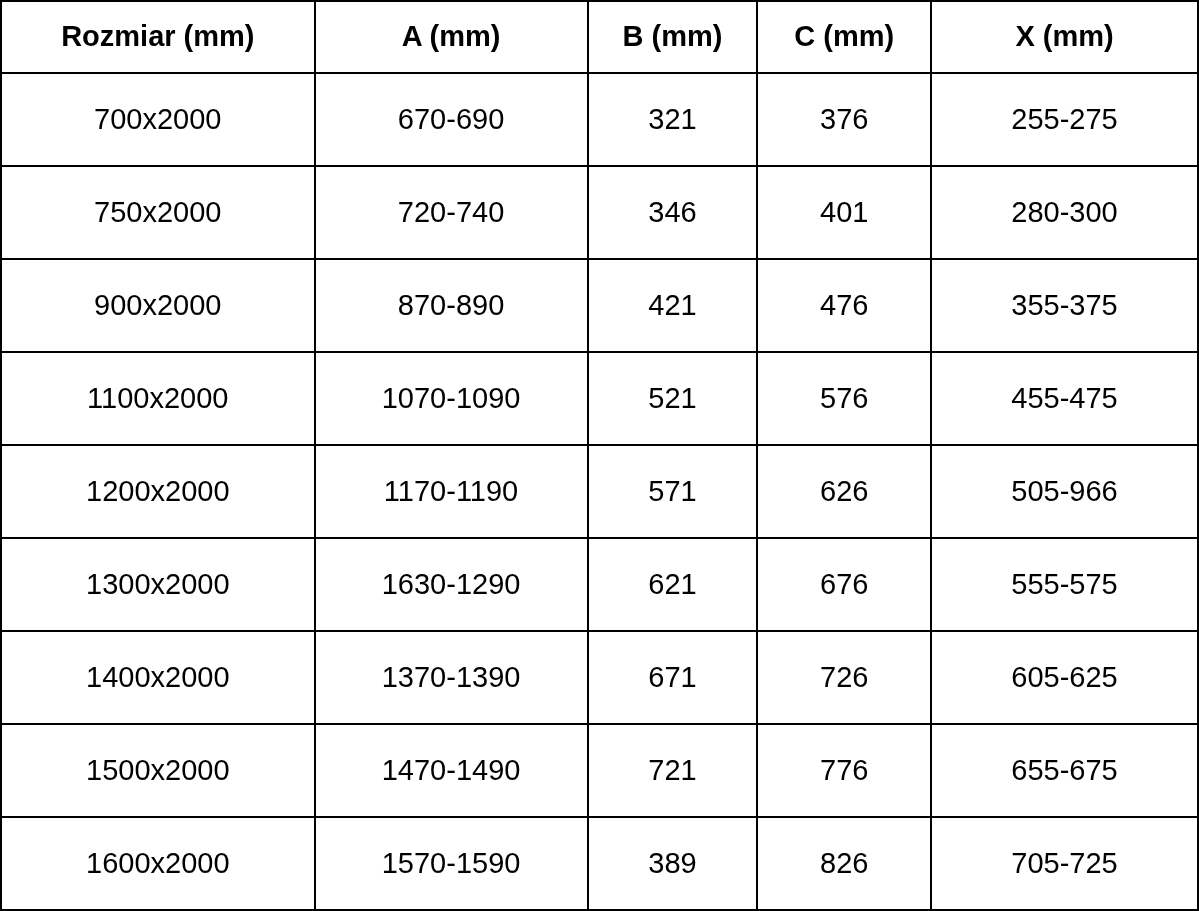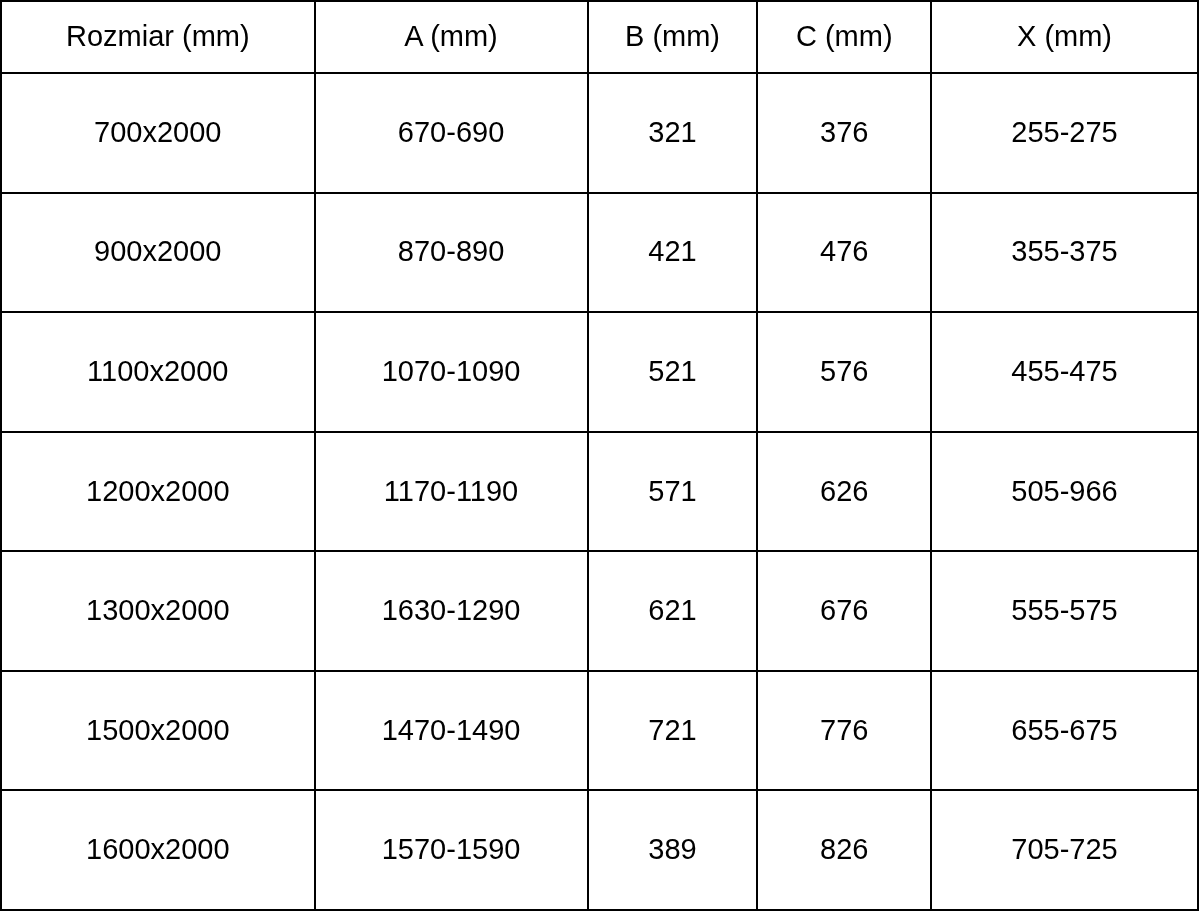--- a/index.html
+++ b/index.html
@@ -31,21 +31,21 @@
     padding: 0;
     font-size: 29px;
     line-height: 1.1;
     overflow: hidden;
     white-space: nowrap;
   }
   table.dim-table thead tr {
     height: 72px;
   }
   table.dim-table th {
-    font-weight: normal;
+    font-weight: bold;
   }
   table.dim-table td {
     font-weight: normal;
     margin-top: 7px;
   }
   col.c-rozmiar { width: 26.2%; }
   col.c-a       { width: 22.8%; }
   col.c-b       { width: 14.2%; }
   col.c-c       { width: 14.5%; }
   col.c-x       { width: 22.3%; }
@@ -73,20 +73,27 @@
     </thead>
     <tbody>
         <tr>
           <td>700x2000</td>
           <td>670-690</td>
           <td>321</td>
           <td>376</td>
           <td>255-275</td>
         </tr>
         <tr>
+          <td>750x2000</td>
+          <td>720-740</td>
+          <td>346</td>
+          <td>401</td>
+          <td>280-300</td>
+        </tr>
+        <tr>
           <td>900x2000</td>
           <td>870-890</td>
           <td>421</td>
           <td>476</td>
           <td>355-375</td>
         </tr>
         <tr>
           <td>1100x2000</td>
           <td>1070-1090</td>
           <td>521</td>
@@ -101,20 +108,27 @@
           <td>505-966</td>
         </tr>
         <tr>
           <td>1300x2000</td>
           <td>1630-1290</td>
           <td>621</td>
           <td>676</td>
           <td>555-575</td>
         </tr>
         <tr>
+          <td>1400x2000</td>
+          <td>1370-1390</td>
+          <td>671</td>
+          <td>726</td>
+          <td>605-625</td>
+        </tr>
+        <tr>
           <td>1500x2000</td>
           <td>1470-1490</td>
           <td>721</td>
           <td>776</td>
           <td>655-675</td>
         </tr>
         <tr>
           <td>1600x2000</td>
           <td>1570-1590</td>
           <td>389</td>

